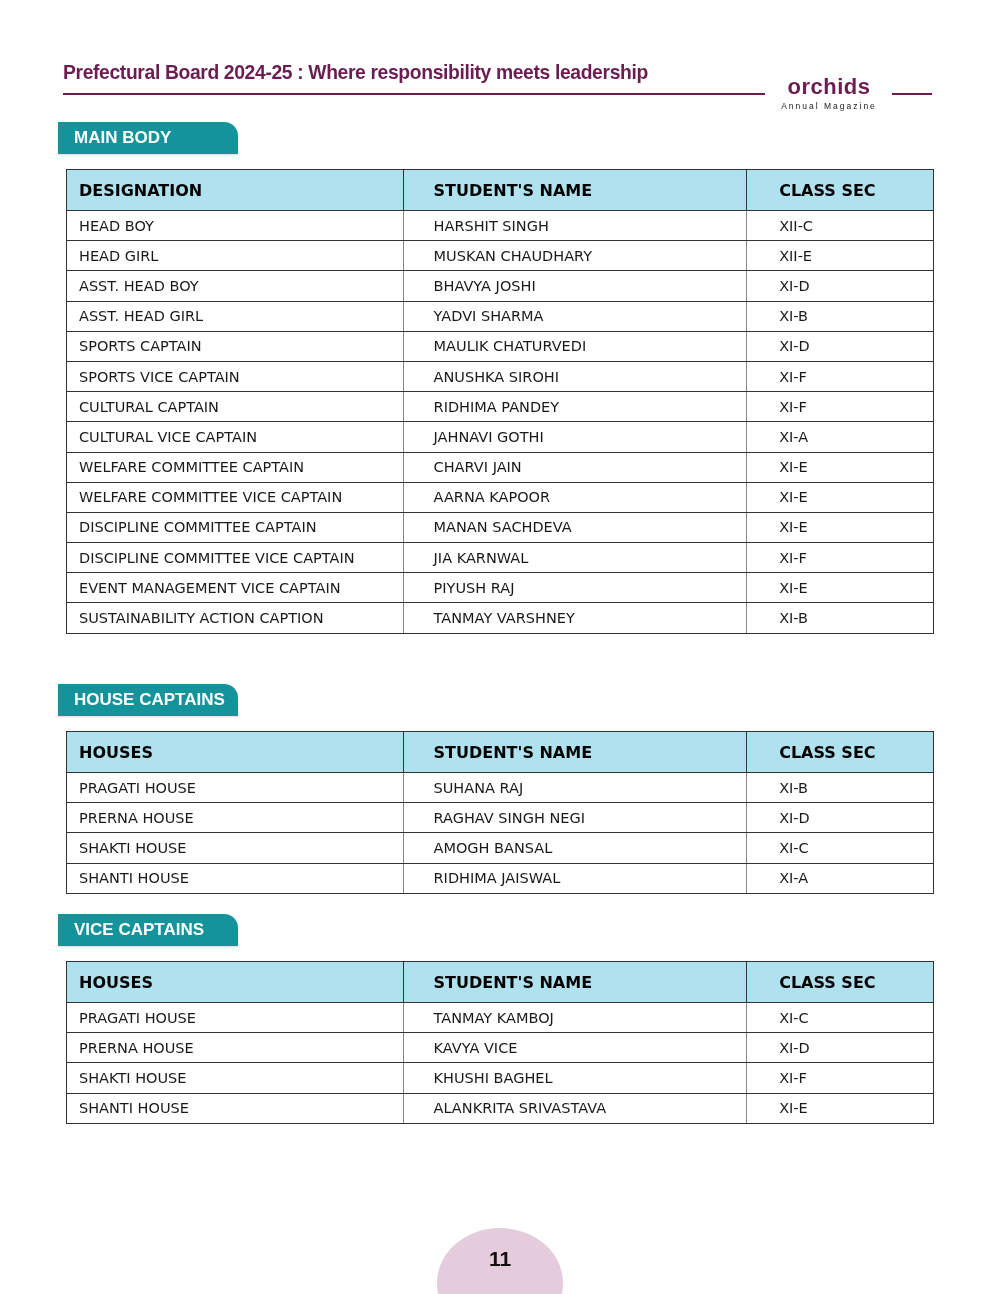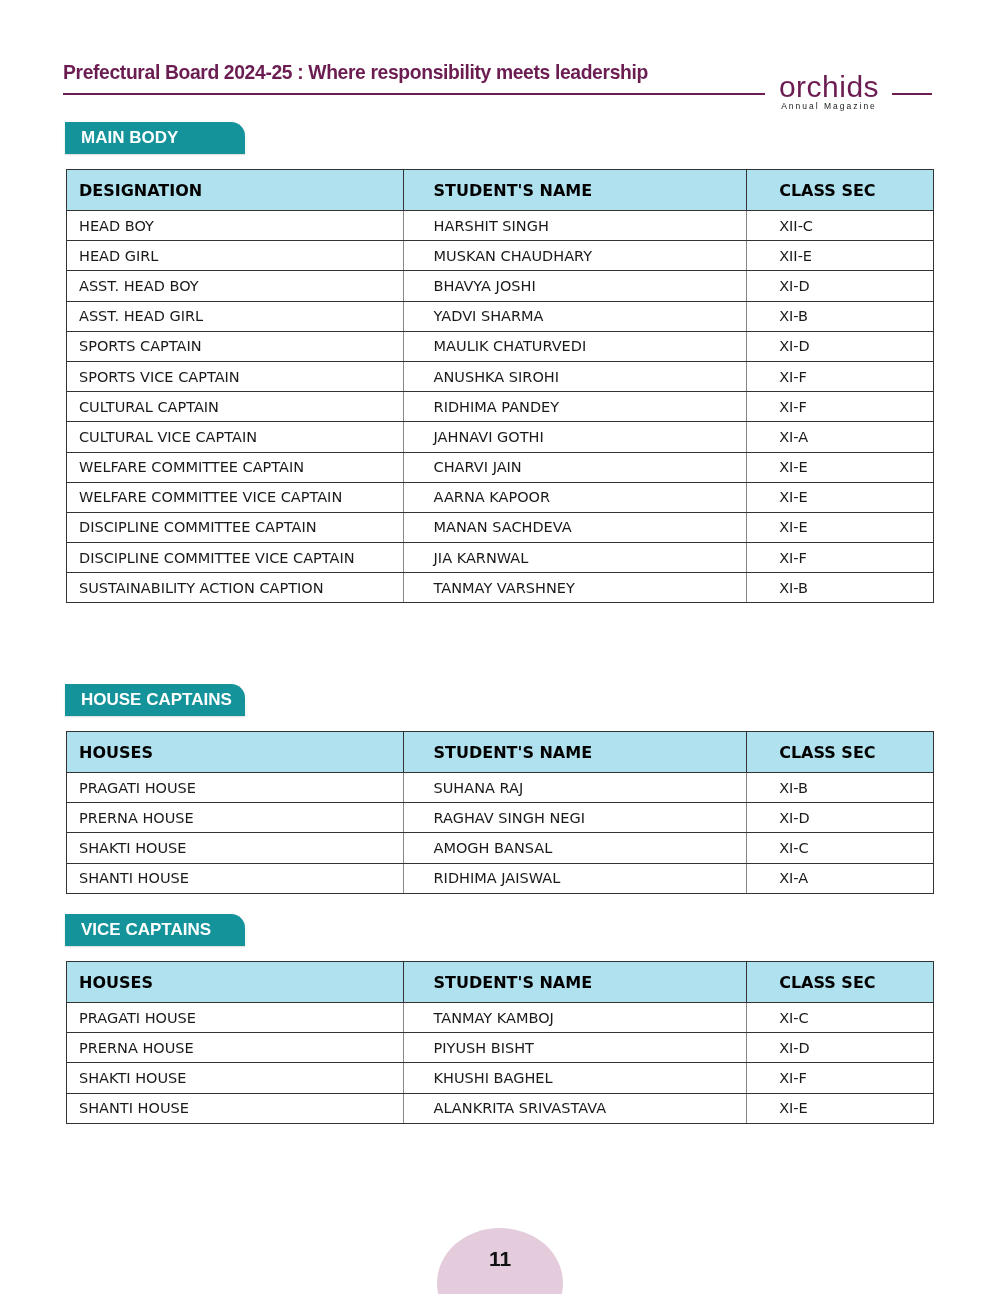--- a/index.html
+++ b/index.html
@@ -16,29 +16,29 @@
   .header-rule {
     position: absolute; left: 63px; top: 93px; width: 702px; height: 2px; background: #6b1d52;
   }
   .header-rule-right {
     position: absolute; left: 892px; top: 93px; width: 40px; height: 2px; background: #6b1d52;
   }
   .logo {
     position: absolute; left: 770px; top: 70px; width: 118px; text-align: center;
   }
   .logo-name {
-    font-family: "Liberation Sans", sans-serif; font-weight: normal; font-size: 30px;
+    font-family: "Liberation Sans", sans-serif; font-weight: bold; font-size: 22px;
     color: #6b1d52; line-height: 34px; letter-spacing: 0.5px;
   }
   .logo-sub {
     font-family: "Liberation Sans", sans-serif; font-size: 8.5px; color: #222;
     letter-spacing: 2px; line-height: 8px; margin-top: -2px;
   }
   .section-tab {
-    position: absolute; left: 65px; width: 180px; height: 32px;
+    position: absolute; left: 58px; width: 180px; height: 32px;
     background: #14939b; color: #fff; border-top-right-radius: 14px;
     font-weight: bold; font-size: 17px; line-height: 32px; padding-left: 16px; box-sizing: border-box;
     box-shadow: 0 1px 2px rgba(0,0,0,0.15);
   }
   table.board {
     position: absolute; left: 66px; width: 868px; border-collapse: collapse;
     font-family: "DejaVu Sans", sans-serif;
   }
   table.board th, table.board td {
     border: 1px solid #333; text-align: left; box-sizing: border-box;
@@ -144,20 +144,25 @@
         <td>DISCIPLINE COMMITTEE CAPTAIN</td>
         <td>MANAN SACHDEVA</td>
         <td>XI-E</td>
       </tr>
       <tr>
         <td>DISCIPLINE COMMITTEE VICE CAPTAIN</td>
         <td>JIA KARNWAL</td>
         <td>XI-F</td>
       </tr>
       <tr>
+        <td>EVENT MANAGEMENT VICE CAPTAIN</td>
+        <td>PIYUSH RAJ</td>
+        <td>XI-E</td>
+      </tr>
+      <tr>
         <td>SUSTAINABILITY ACTION CAPTION</td>
         <td>TANMAY VARSHNEY</td>
         <td>XI-B</td>
       </tr>
     </tbody>
 </table>
 
 <div class="section-tab" style="top:684px;">HOUSE CAPTAINS</div>
 <table class="board" style="top:731px;">
   <colgroup>
@@ -211,21 +216,21 @@
   </tr>
     </thead>
   <tbody>
       <tr>
         <td>PRAGATI HOUSE</td>
         <td>TANMAY KAMBOJ</td>
         <td>XI-C</td>
       </tr>
       <tr>
         <td>PRERNA HOUSE</td>
-        <td>PIYUSH BISHT</td>
+        <td>KAVYA VICE</td>
         <td>XI-D</td>
       </tr>
       <tr>
         <td>SHAKTI HOUSE</td>
         <td>KHUSHI  BAGHEL</td>
         <td>XI-F</td>
       </tr>
       <tr>
         <td>SHANTI HOUSE</td>
         <td>ALANKRITA SRIVASTAVA</td>

